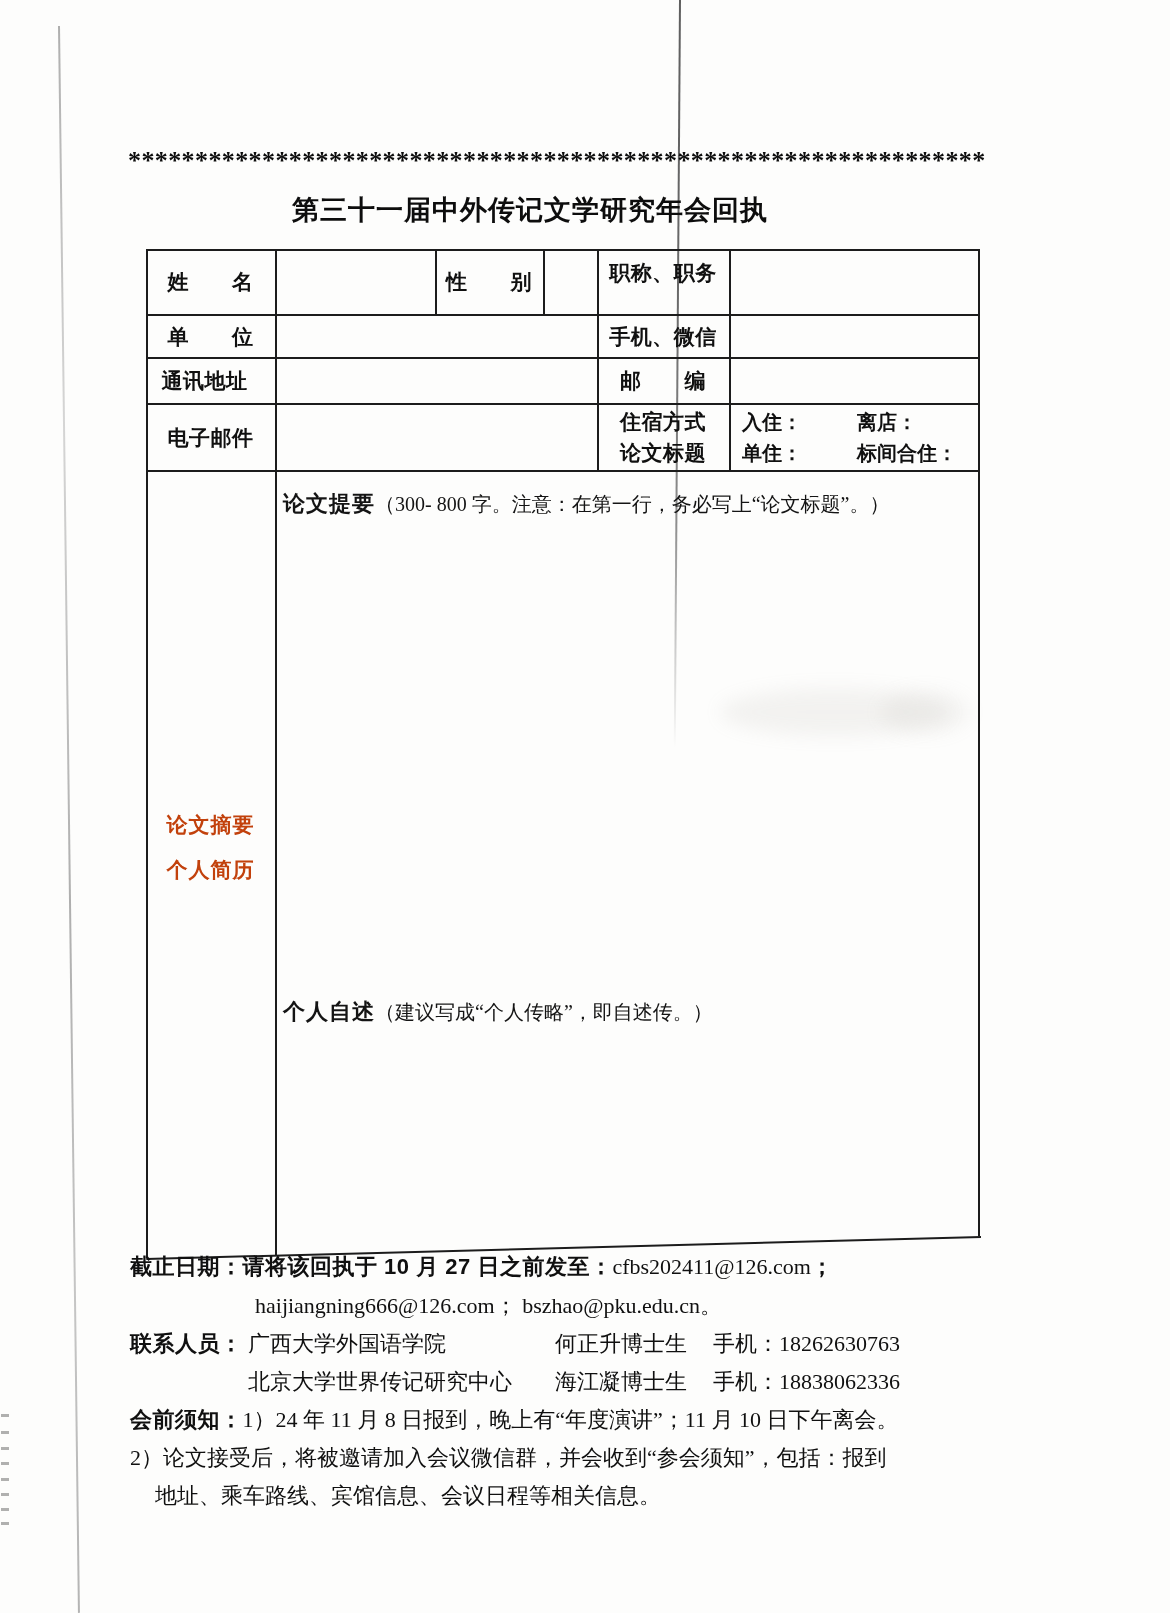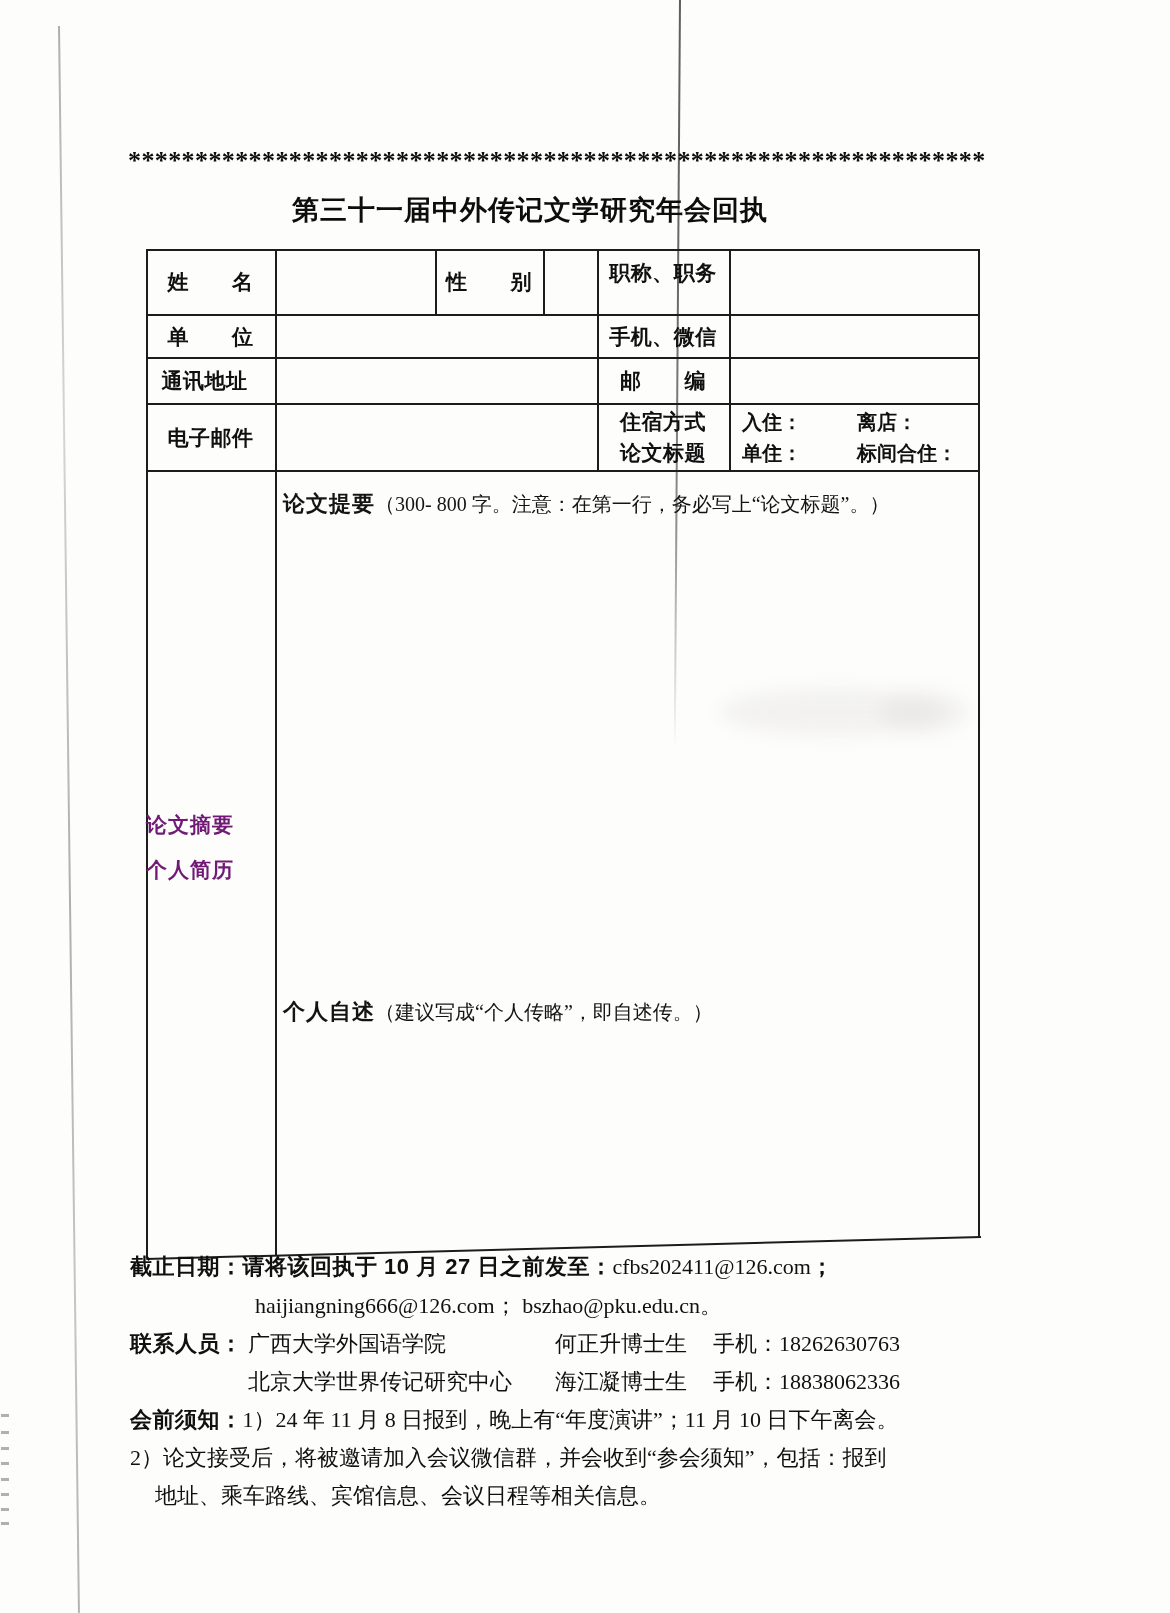--- a/index.html
+++ b/index.html
@@ -50,22 +50,22 @@
     line-height:26px;text-align:center;
   }
   .cell.col{flex-direction:column;}
   .lodg-right{
     position:absolute;display:flex;flex-direction:column;justify-content:center;
     font-size:20px;font-weight:600;color:#101010;
   }
   .lodg-right .ln{display:flex;line-height:31px;padding-left:11px;}
   .lodg-right .c1{width:115px;}
   .big-label{
-    position:absolute;left:0;top:554px;width:129px;text-align:left;
-    font-size:21px;font-weight:600;line-height:45px;color:#701a75;letter-spacing:1px;
+    position:absolute;left:0;top:554px;width:129px;text-align:center;
+    font-size:21px;font-weight:600;line-height:45px;color:#c2410c;letter-spacing:1px;
   }
   .inner-heading{position:absolute;white-space:nowrap;line-height:30px;}
   .inner-heading .hb{
     font-family:"Liberation Sans", sans-serif;font-weight:700;font-size:22px;letter-spacing:1px;
   }
   .inner-heading .hn{font-size:20px;font-weight:500;}
   
   .f-line{position:absolute;white-space:nowrap;font-size:22px;line-height:30px;color:#101010;}
   .f-bold{font-family:"Liberation Sans", sans-serif;font-weight:700;letter-spacing:.5px;}
   .f-email{font-family:"Liberation Serif", serif;font-size:22px;}

